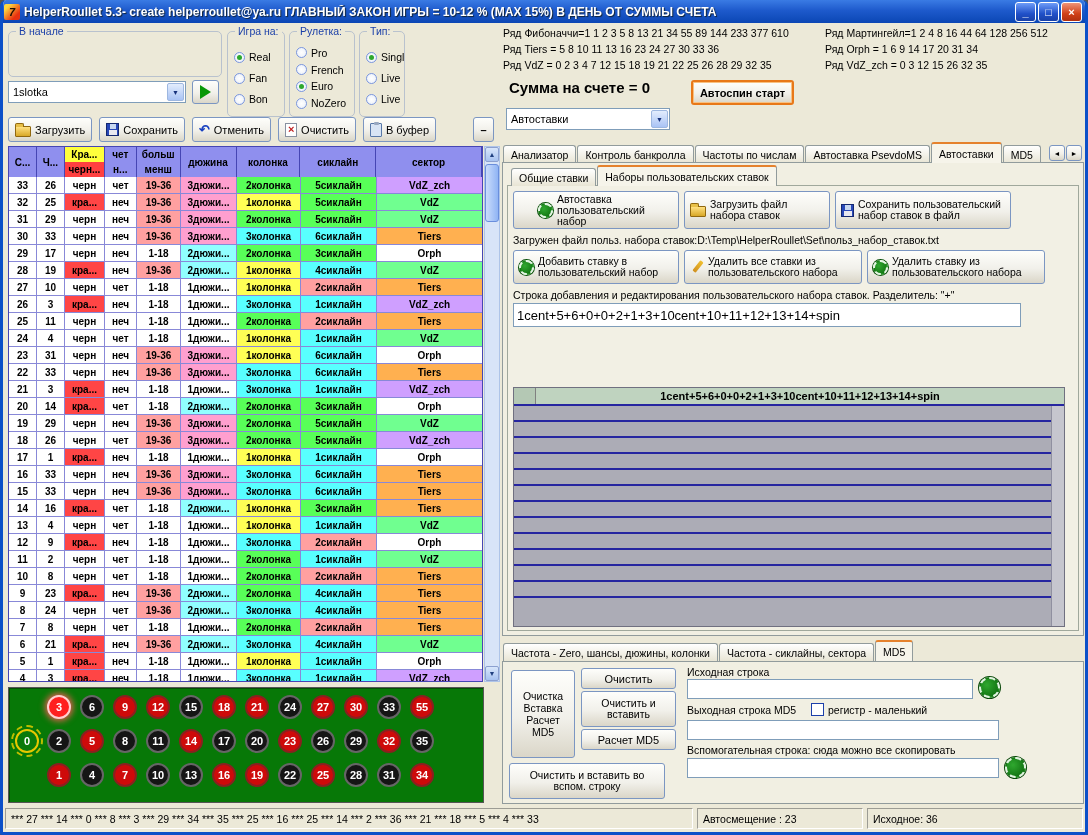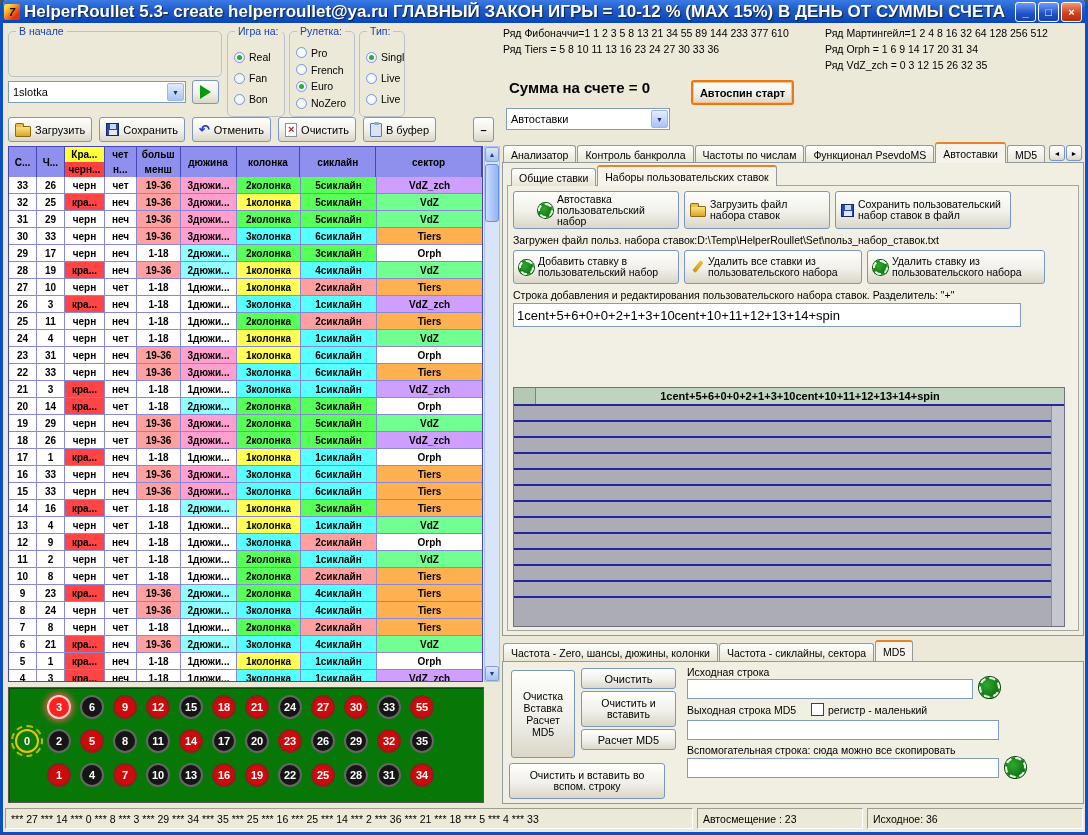--- a/index.html
+++ b/index.html
@@ -1,21 +1,21 @@
 <!DOCTYPE html>
 <html><head>
 <meta charset="utf-8">
 <style>
   html,body{margin:0;padding:0;background:#555;font-family:"Liberation Sans",sans-serif;}
   *{box-sizing:border-box;}
   .window{position:relative;width:1088px;height:835px;background:#ECE9D8;border:3px solid #0C50C8;border-top:none;border-radius:6px 6px 2px 2px;overflow:hidden;}
   
   #titlebar{position:absolute;left:-3px;top:0;width:1088px;height:23px;background:linear-gradient(180deg,#3A7BE4 0%,#1E5ACC 45%,#0B46B4 100%);display:flex;align-items:center;padding:0 4px;border-radius:5px 5px 0 0;}
   .app-icon{width:16px;height:16px;border-radius:2px;background:linear-gradient(135deg,#FFD740 20%,#E83010 75%);color:#201000;font-weight:bold;font-size:11px;display:flex;align-items:center;justify-content:center;margin-right:4px;font-style:italic;}
-  .title-text{color:#fff;font-weight:bold;font-size:17px;white-space:nowrap;overflow:hidden;flex:1;text-shadow:1px 1px 1px #123;}
+  .title-text{color:#fff;font-weight:bold;font-size:12px;white-space:nowrap;overflow:hidden;flex:1;text-shadow:1px 1px 1px #123;}
   .winbtns{display:flex;gap:2px;margin-right:2px;}
   .winbtn{width:21px;height:20px;border:1px solid #fff;border-radius:3px;background:linear-gradient(#6E9CF8,#2050C8 60%,#1840A8);color:#fff;font-size:11px;font-weight:bold;display:flex;align-items:center;justify-content:center;cursor:default;}
   .winbtn.close{background:linear-gradient(#F09478,#D04018 60%,#B03010);}
   #body{position:absolute;left:0;top:23px;width:1082px;height:809px;background:#ECE9D8;overflow:hidden;}
   
   .grp{position:absolute;border:1px solid #B9C2CE;border-radius:5px;}
   .grp-cap{position:absolute;top:-7px;left:7px;background:#ECE9D8;padding:0 3px;font-size:10.5px;color:#1A3FA8;white-space:nowrap;}
   .small-label{font-size:10.5px;color:#000;}
   .xpinput{border:1px solid #7F9DB9;background:#fff;height:20px;font-size:11px;font-family:"Liberation Sans",sans-serif;padding:0 3px;}
   .xpbtn{border:1px solid #7B96C2;border-radius:3px;background:linear-gradient(180deg,#FEFEFB 0%,#F1F0EA 55%,#DAD6C8 100%);font-size:11px;font-family:"Liberation Sans",sans-serif;color:#000;display:inline-flex;align-items:center;justify-content:center;gap:4px;padding:1px 6px;cursor:default;}
@@ -666,39 +666,40 @@
           <div class="chipnum red">25</div>
           <div class="chipnum">28</div>
           <div class="chipnum">31</div>
           <div class="chipnum red">34</div>
         </div>
     </div>
 
     <div class="info-col" id="series-left">
         <div class="info-line">Ряд Фибоначчи=1 1 2 3 5 8 13 21 34 55 89 144 233 377 610</div>
         <div class="info-line">Ряд Tiers = 5 8 10 11 13 16 23 24 27 30 33 36</div>
+        <div class="info-line">Ряд VdZ = 0 2 3 4 7 12 15 18 19 21 22 25 26 28 29 32 35</div>
       </div>
     <div class="info-col" id="series-right">
-        <div class="info-line">Ряд Мартингейл=1 2 4 8 16 32 64 128 256 512</div>
+        <div class="info-line">Ряд Мартингейл=1 2 4 8 16 44 64 128 256 512</div>
         <div class="info-line">Ряд Orph = 1 6 9 14 17 20 31 34</div>
         <div class="info-line">Ряд VdZ_zch = 0 3 12 15 26 32 35</div>
       </div>
 
     <div id="balance">Сумма на счете = 0</div>
     <button class="xpbtn" id="autospin">Автоспин старт</button>
     <div class="combo" id="autobet-combo">
       <span>Автоставки</span>
       <span class="combo-arrow">▼</span>
     </div>
 
     <div class="tabstrip" id="main-tabs">
         <span class="tab">Анализатор</span>
         <span class="tab">Контроль банкролла</span>
         <span class="tab">Частоты по числам</span>
-        <span class="tab">Функционал PsevdoMS</span>
+        <span class="tab">Автоставка PsevdoMS</span>
         <span class="tab active">Автоставки</span>
         <span class="tab">MD5</span>
       </div>
     <div class="tab-arrows" id="main-tab-arrows" style="position:absolute;left:1046px;top:122px;">
       <button class="xpbtn">◄</button>
       <button class="xpbtn">►</button>
     </div>
 
     <div id="content-panel">
       <div id="subpage"></div>

